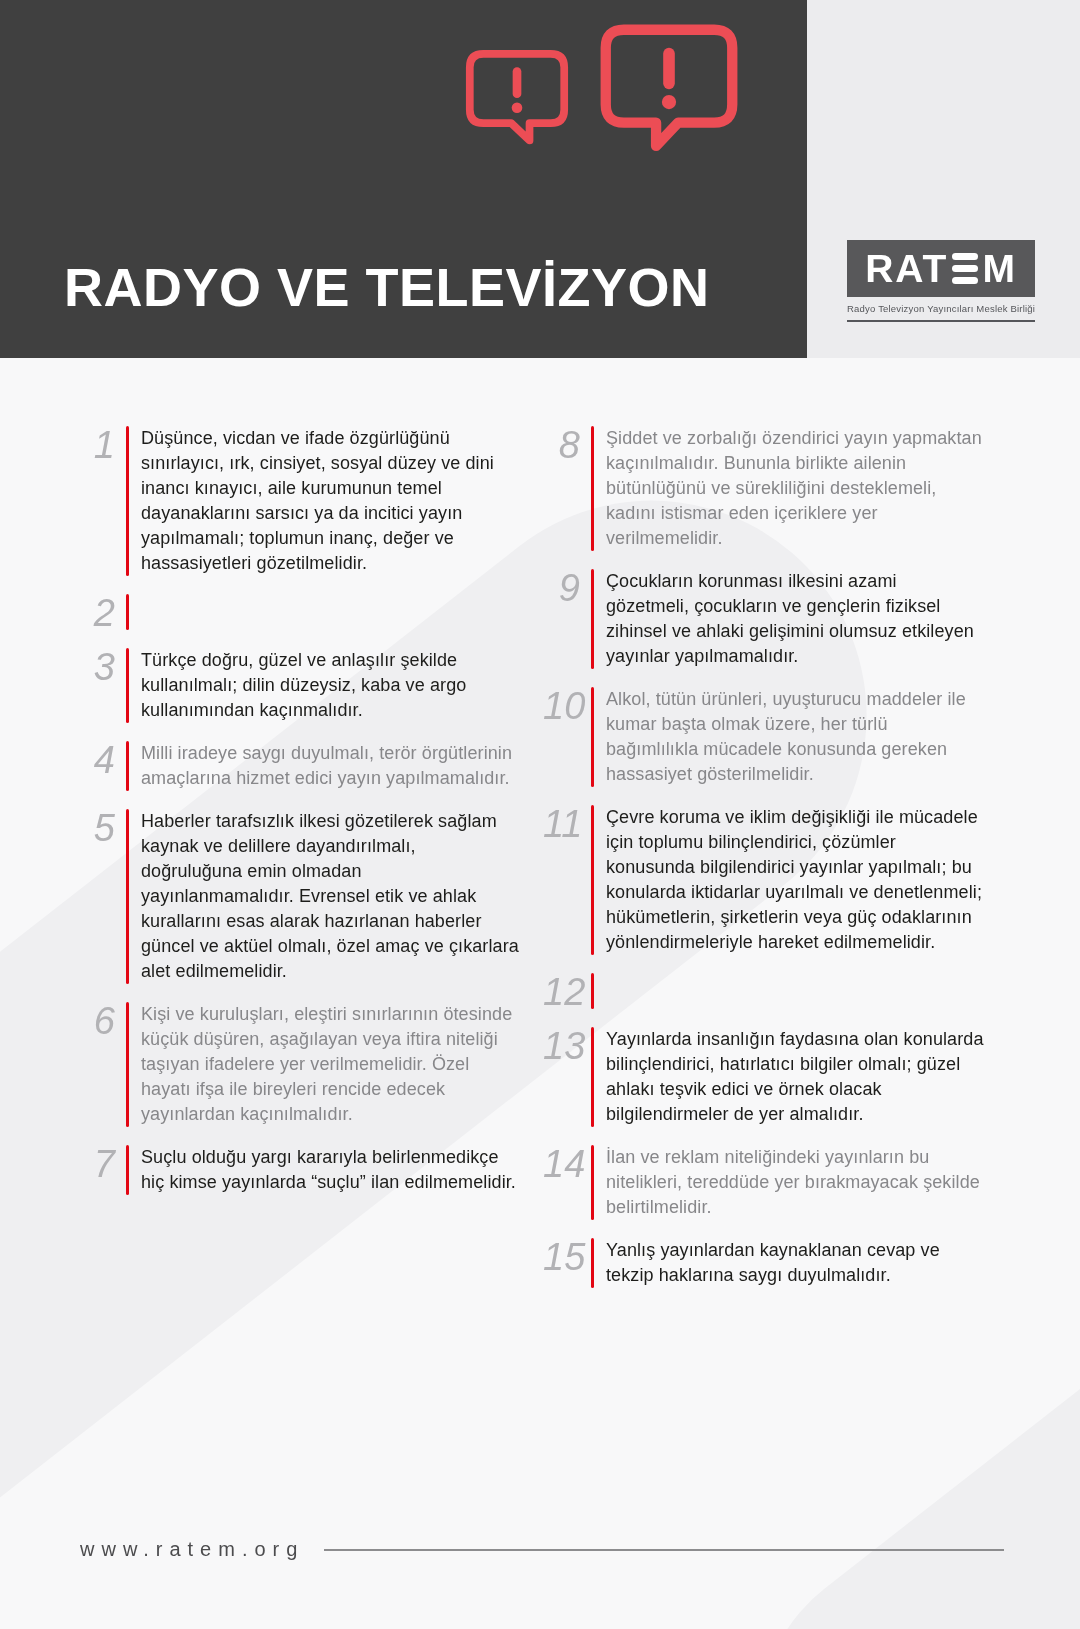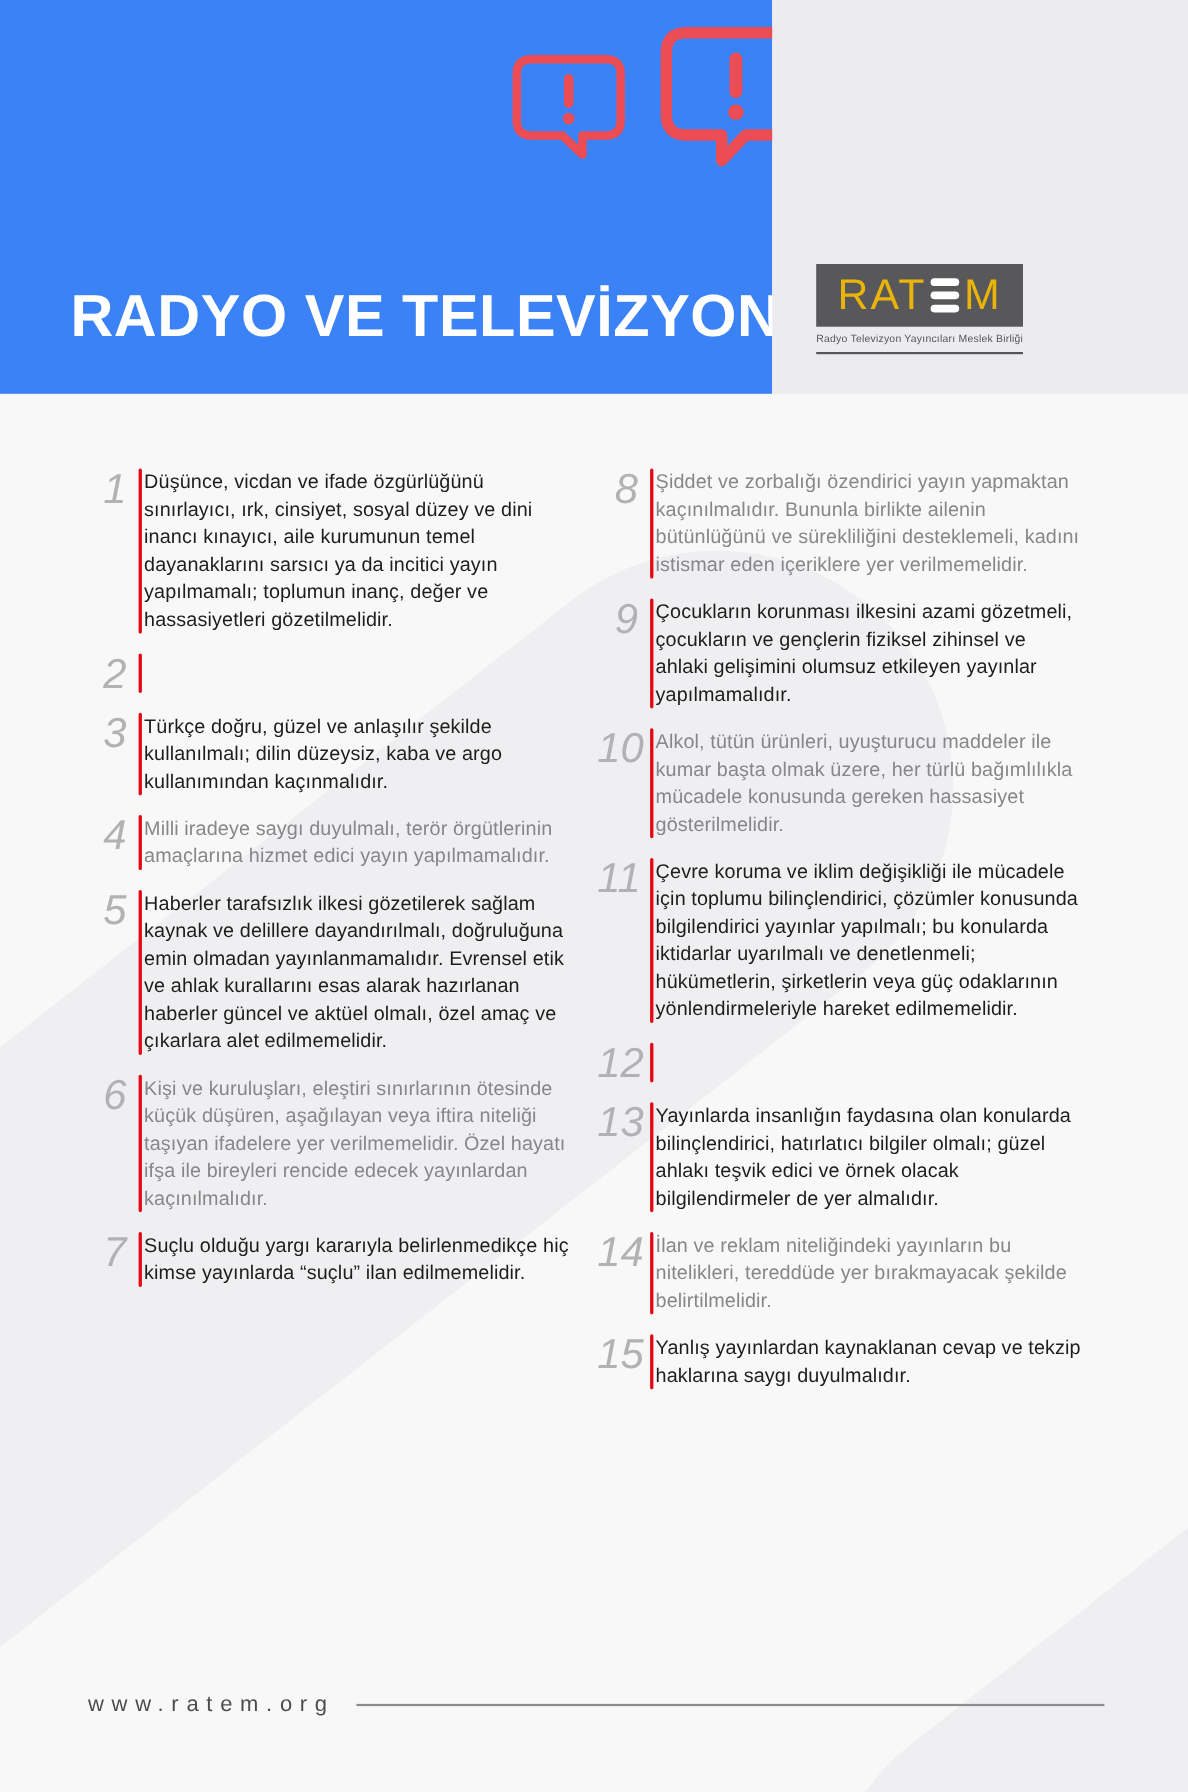--- a/index.html
+++ b/index.html
@@ -11,40 +11,40 @@
     overflow:hidden;
     font-family:"Liberation Sans", sans-serif;
   }
   
   .stripe { position:absolute; background:#efeff1; z-index:0; }
   .stripe-1 { width:1500px; height:430px; border-radius:215px; transform:rotate(-38deg); left:-520px; top:830px; }
   .stripe-2 { width:900px; height:340px; border-radius:170px; transform:rotate(-38deg); left:700px; top:1380px; }
 
   
   .header { position:absolute; top:0; left:0; width:1080px; height:358px; display:flex; z-index:1; }
-  .header-red { position:relative; width:702px; height:358px; background:#3b82f6; flex:none; }
+  .header-red { position:relative; width:807px; height:358px; background:#404040; flex:none; }
   .title { position:absolute; left:64px; bottom:36px; color:#ffffff; font-weight:bold; font-size:54px; line-height:69px; letter-spacing:0.5px; white-space:nowrap; }
   .bubble { position:absolute; }
   .bubble-small { left:464px; top:48px; width:106px; }
   .bubble-large { left:598px; top:22px; width:142px; }
 
   .header-side { position:relative; flex:1; background:#ececee; }
   .logo { position:absolute; left:40px; top:240px; }
-  .logo-box { background:#58585a; height:57px; display:flex; align-items:center; justify-content:center; padding:0 14px; color:#eab308; font-weight:normal; font-size:39px; letter-spacing:2px; }
+  .logo-box { background:#58585a; height:57px; display:flex; align-items:center; justify-content:center; padding:0 14px; color:#ffffff; font-weight:bold; font-size:39px; letter-spacing:2px; }
   .ratem-e { display:inline-flex; flex-direction:column; gap:5px; margin:0 4px; }
   .ratem-e i { display:block; width:26px; height:7px; border-radius:3.5px; background:#fff; }
   .logo-tagline { margin-top:6px; text-align:center; font-size:9.5px; font-weight:normal; color:#55565a; letter-spacing:0.2px; white-space:nowrap; padding-bottom:6px; border-bottom:2.5px solid #55565a; }
 
   
   .content { position:absolute; top:426px; left:78px; width:906px; display:flex; gap:24px; z-index:1; }
   .col { flex:1; min-width:0; }
   .principle { display:flex; align-items:stretch; margin-bottom:18px; }
   .num { flex:none; width:48px; text-align:right; padding-right:11px; padding-top:2px; font-style:italic; font-size:38px; line-height:0.9; color:#b2b2b5; }
   .rule { flex:none; width:3px; background:#e30613; border-radius:1.5px; }
-  .ptext { padding-left:2px; font-size:18px; line-height:25px; letter-spacing:0.1px; }
+  .ptext { padding-left:12px; font-size:18px; line-height:25px; letter-spacing:0.1px; }
   .dark { color:#1d1d1b; }
   .gray { color:#87878a; }
 
   
   .footer { position:absolute; left:80px; right:76px; top:1538px; display:flex; align-items:center; gap:20px; z-index:1; }
   .site { font-size:20px; font-weight:normal; letter-spacing:7px; color:#4c4c4e; white-space:nowrap; }
   .fline { flex:1; height:2px; background:#8c8c8e; }
 </style>
 </head>
 <body>

